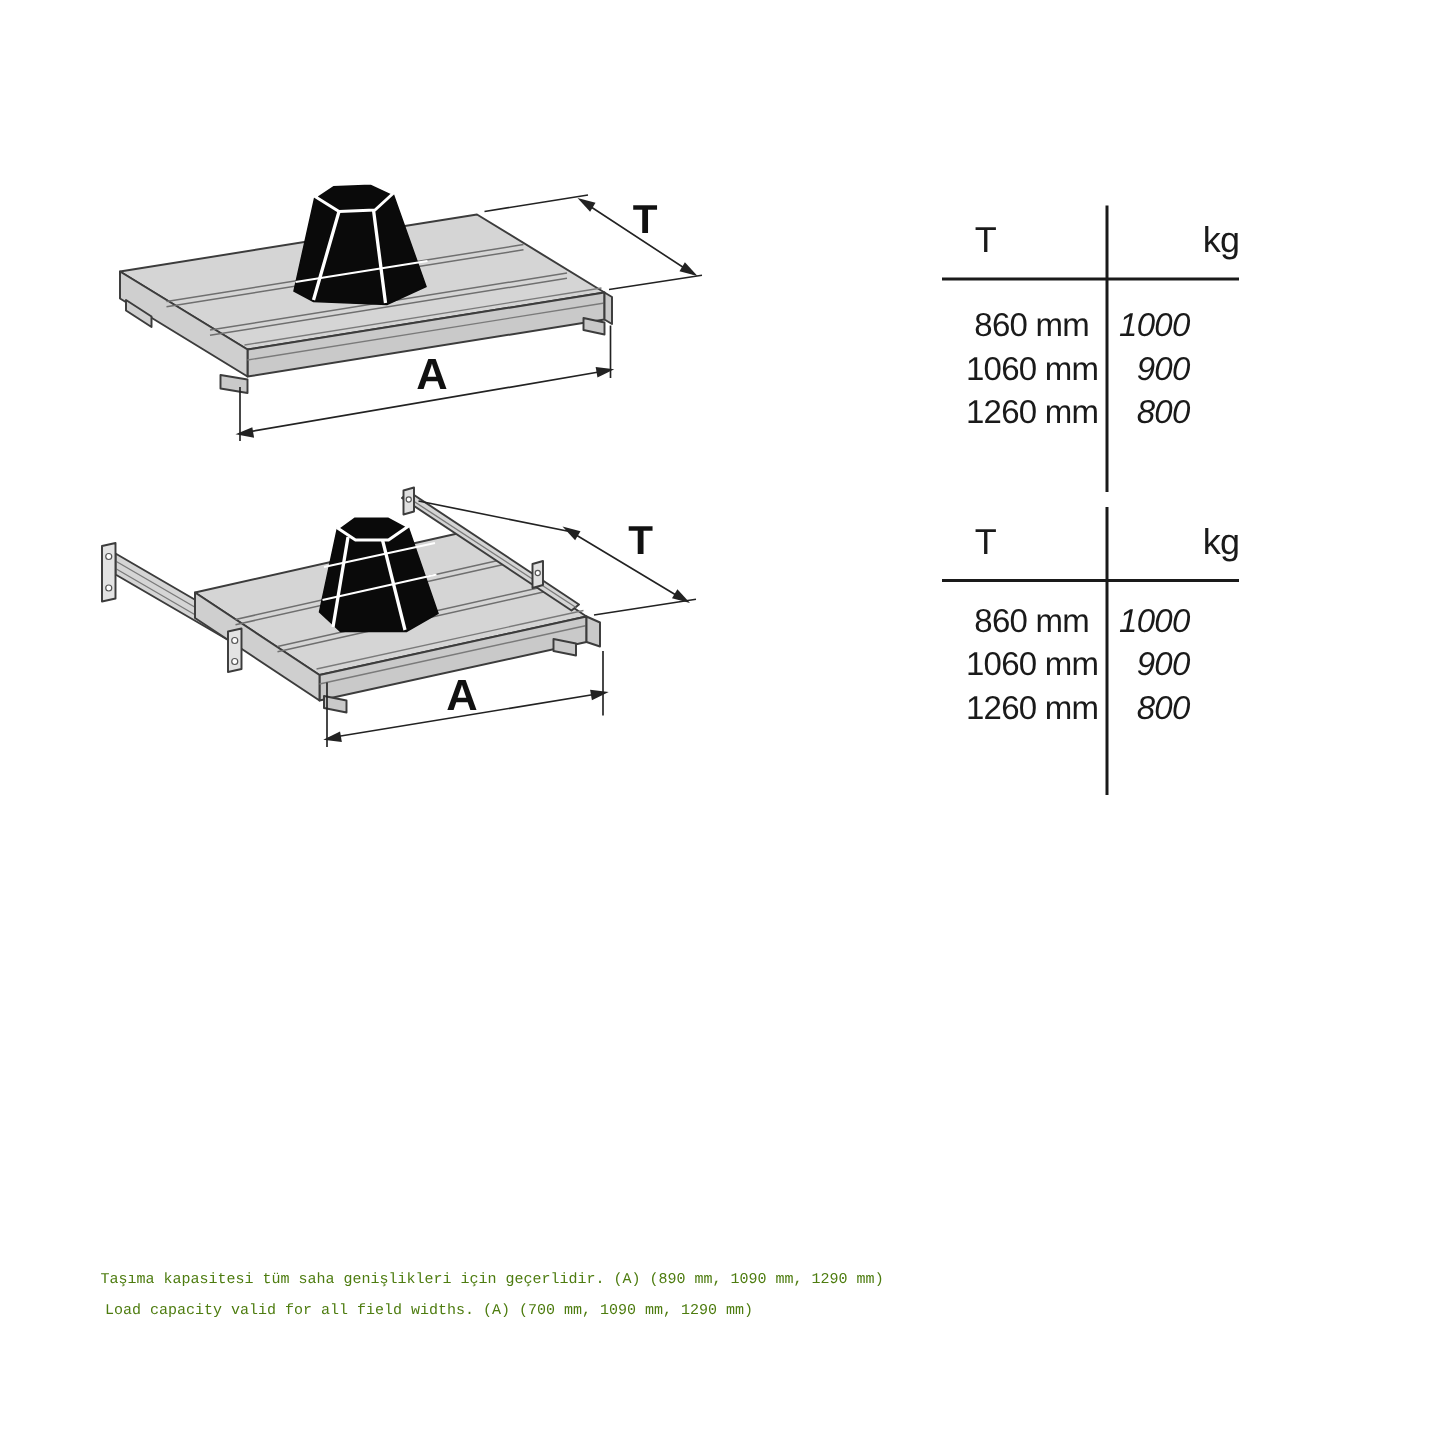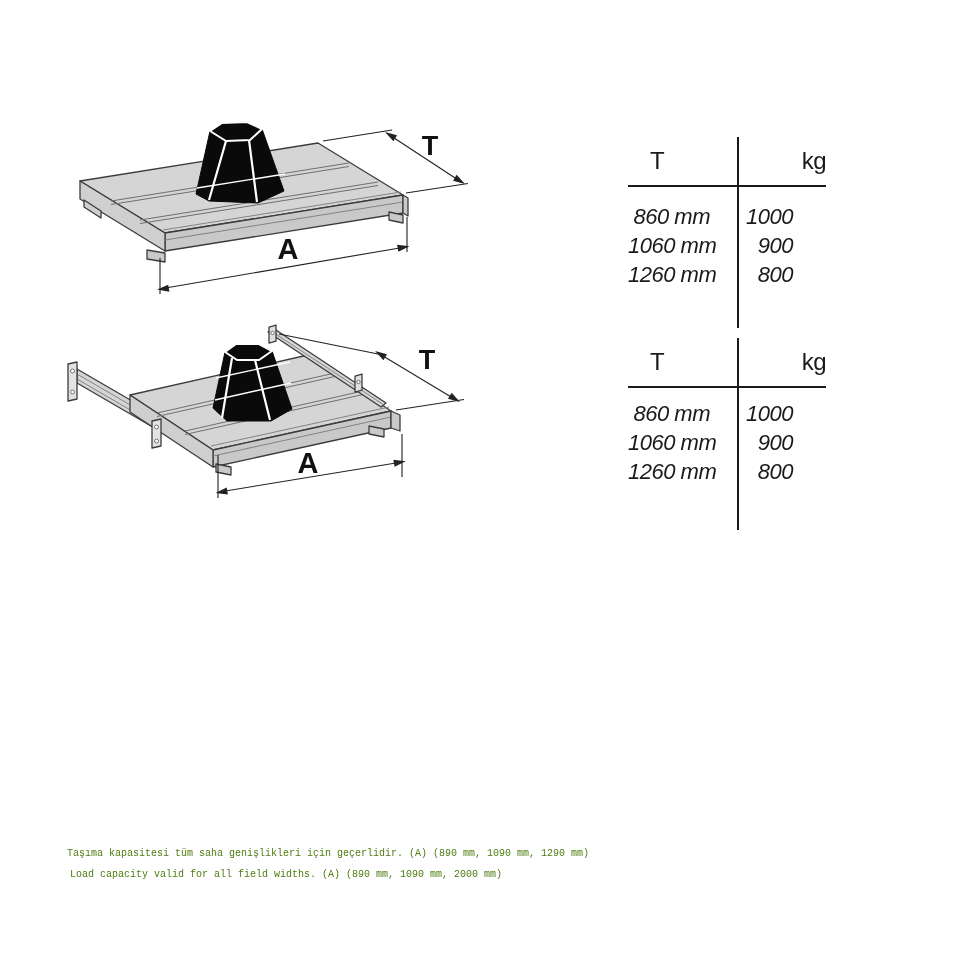--- a/index.html
+++ b/index.html
@@ -12,21 +12,21 @@
   .spec-table .vline{position:absolute;left:109px;top:0;width:2px;background:#1a1a1a;}
   .spec-table .hline{position:absolute;left:0;top:48px;width:198px;height:2px;background:#1a1a1a;}
   .spec-table .hdr{position:absolute;top:9px;font-size:24px;line-height:30px;color:#1a1a1a;
                    letter-spacing:-0.5px;text-align:center;}
   .spec-table .hdr.t{left:0;width:58px;}
   .spec-table .hdr.kg{left:112px;width:58px;margin-left:45px;}
   .spec-table .rows{position:absolute;left:0;width:200px;}
   .spec-table .row{position:relative;height:29px;}
   .spec-table .cell{position:absolute;top:0;height:29px;line-height:29px;font-size:22px;
                     letter-spacing:-0.5px;text-align:right;white-space:nowrap;}
-  .spec-table .cell.t{left:0;width:82px;font-style:italic;}
+  .spec-table .cell.t{left:16px;width:82px;}
   .spec-table .cell.kg{left:112px;width:53px;font-style:italic;}
 
   
   .footnotes{position:absolute;left:67px;top:843px;font-family:Liberation Mono, monospace;
              font-size:10px;line-height:21px;color:#4d7c0f;white-space:nowrap;}
   .footnotes .line2{padding-left:3px;}
 
   
   .edge{stroke:#3c3c3c;stroke-width:1.3;stroke-linejoin:round;}
   .thin{stroke:#7a7a7a;stroke-width:0.9;fill:none;}
@@ -181,16 +181,16 @@
       </div>
       <div class="row">
         <span class="cell t">1260 mm</span>
         <span class="cell kg">800</span>
       </div>
     </div>
   </div>
 
   <div class="footnotes">
     <div class="line1">Taşıma kapasitesi tüm saha genişlikleri için geçerlidir. (A) (890 mm, 1090 mm, 1290 mm)</div>
-    <div class="line2">Load capacity valid for all field widths. (A) (890 mm, 1090 mm, 2000 mm)</div>
+    <div class="line2">Load capacity valid for all field widths. (A) (700 mm, 1090 mm, 1290 mm)</div>
   </div>
 
 </div>
 
 </body></html>

